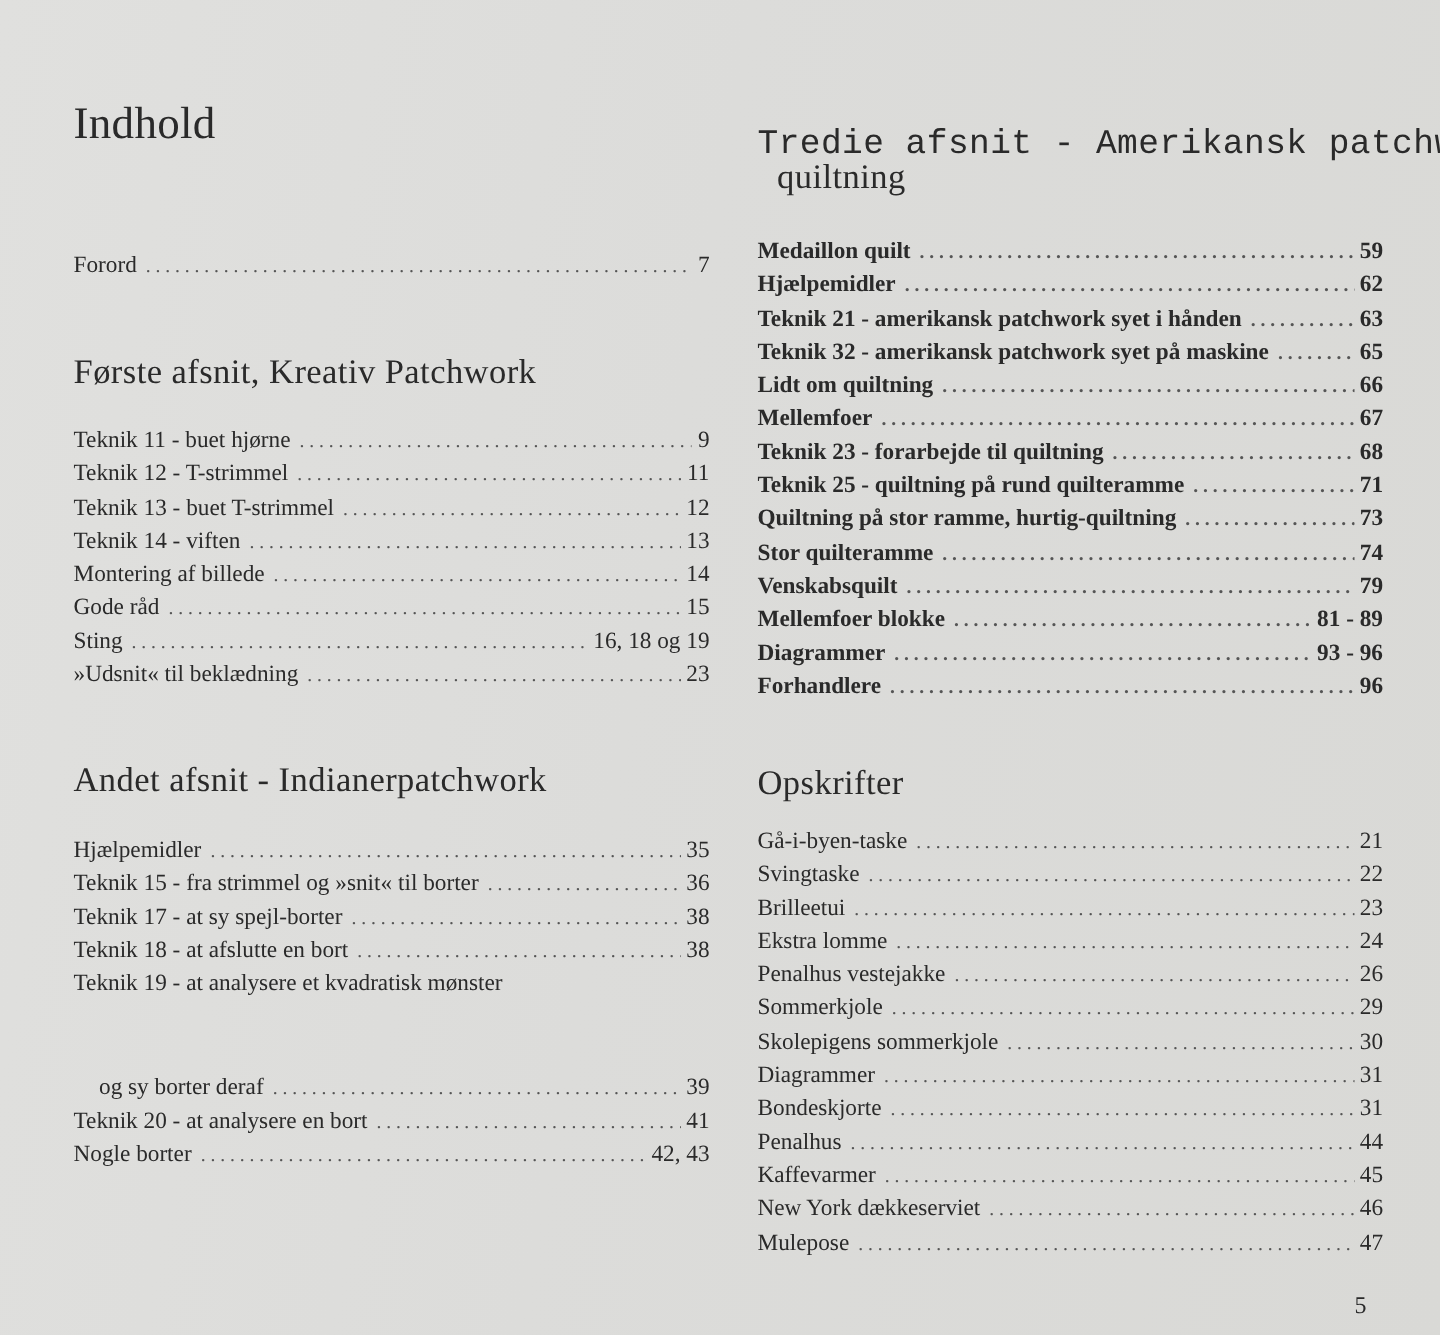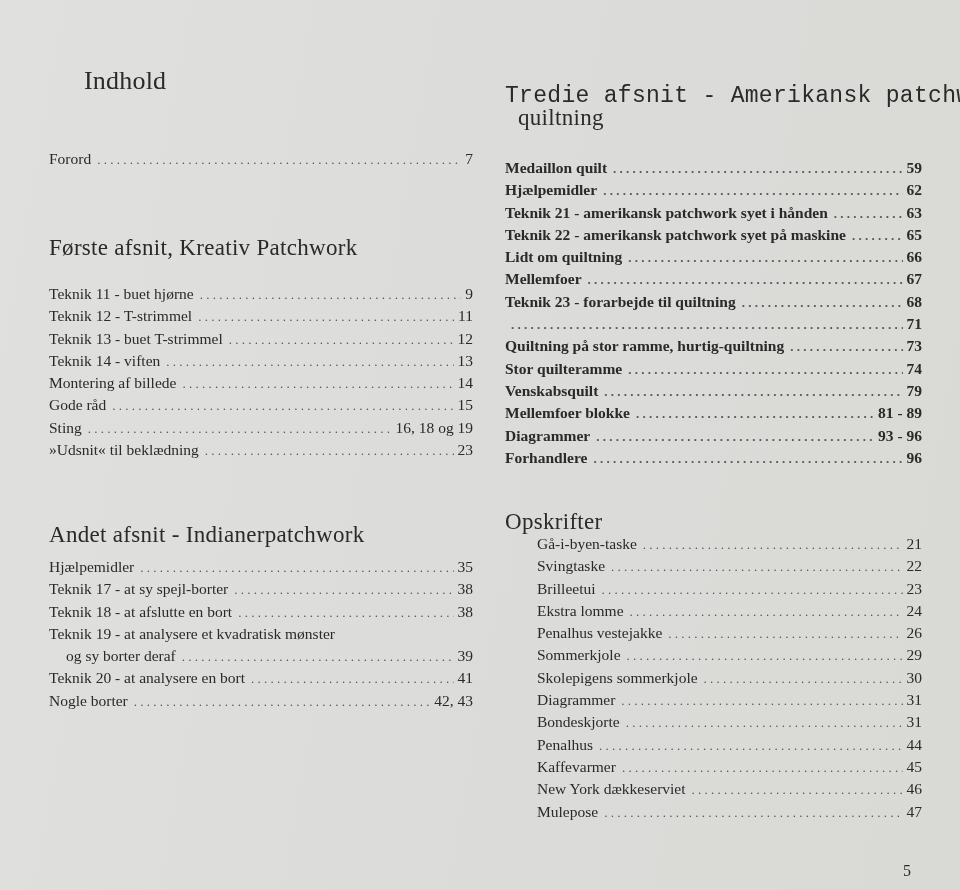--- a/index.html
+++ b/index.html
@@ -11,52 +11,52 @@
     position:relative;
   }
   .page {
     position:absolute; inset:0;
     background: linear-gradient(100deg, #e0e0de 0%, #dcdcda 45%, #d9d9d6 100%);
   }
   .col { position:absolute; }
   .col-left { left:49px; top:0; width:424px; }
   .col-right { left:505px; top:0; width:417px; }
   h1, h2 { font-weight:normal; margin:0; position:absolute; left:0; white-space:nowrap; }
-  .title { font-size:26px; letter-spacing:0.2px;margin-left:35px; }
+  .title { font-size:30px; letter-spacing:0.2px; }
   .sec-title { font-size:23px; letter-spacing:0.3px; line-height:24px; }
   .list { position:absolute; left:0; right:0; margin:0; padding:0; list-style:none; }
   .entry {
     display:flex; align-items:baseline;
     font-size:15.5px; height:22.3px; line-height:22.3px;
     white-space:nowrap; overflow:hidden;
   }
   .entry .label { flex:0 0 auto; }
   .entry .dots {
     flex:1 1 auto; overflow:hidden; margin:0 4px 0 6px;
     color:#555; letter-spacing:2.6px; font-size:13px;
   }
   .entry .dots::before {
     content:". . . . . . . . . . . . . . . . . . . . . . . . . . . . . . . . . . . . . . . . . . . . . . . . . . . . . . . . . . . . . . . . . . . . . .";
     letter-spacing:0;
   }
   .entry .page-num { flex:0 0 auto; text-align:right; }
-  .entry.cont { padding-left:17px; }
+  .entry.cont { padding-left:17px;margin-top:47px; }
   .page-number {
     position:absolute; left:903px; top:862px; font-size:16px;
   }
 </style>
 </head>
 <body>
 
 <div class="page">
 
   <div class="col col-left">
     <h1 class="title" style="top:66px;">Indhold</h1>
 
-    <ul class="list" style="top:148px;">
+    <ul class="list" style="top:166px;">
       <li class="entry">
         <span class="label">Forord</span>
         <span class="dots"></span>
         <span class="page-num">7</span>
       </li>
     </ul>
 
     <h2 class="sec-title" style="top:236px;">Første afsnit, Kreativ Patchwork</h2>
 
     <ul class="list" style="top:283px;">
@@ -95,27 +95,32 @@
         <span class="dots"></span>
         <span class="page-num">16, 18 og 19</span>
       </li>
       <li class="entry">
         <span class="label">»Udsnit« til beklædning</span>
         <span class="dots"></span>
         <span class="page-num">23</span>
       </li>
     </ul>
 
-    <h2 class="sec-title" style="top:508px;margin-top:15px;">Andet afsnit - Indianerpatchwork</h2>
+    <h2 class="sec-title" style="top:508px;">Andet afsnit - Indianerpatchwork</h2>
 
     <ul class="list" style="top:556px;">
       <li class="entry">
         <span class="label">Hjælpemidler</span>
         <span class="dots"></span>
         <span class="page-num">35</span>
+      </li>
+      <li class="entry">
+        <span class="label">Teknik 15 - fra strimmel og »snit« til borter</span>
+        <span class="dots"></span>
+        <span class="page-num">36</span>
       </li>
       <li class="entry">
         <span class="label">Teknik 17 - at sy spejl-borter</span>
         <span class="dots"></span>
         <span class="page-num">38</span>
       </li>
       <li class="entry">
         <span class="label">Teknik 18 - at afslutte en bort</span>
         <span class="dots"></span>
         <span class="page-num">38</span>
@@ -157,40 +162,41 @@
           <span class="label">Hjælpemidler</span>
           <span class="dots"></span>
           <span class="page-num">62</span>
         </li>
       <li class="entry">
           <span class="label">Teknik 21 - amerikansk patchwork syet i hånden</span>
           <span class="dots"></span>
           <span class="page-num">63</span>
         </li>
       <li class="entry">
-          <span class="label">Teknik 22 - amerikansk patchwork syet på maskine</span>
+          <span class="label">Teknik 32 - amerikansk patchwork syet på maskine</span>
           <span class="dots"></span>
           <span class="page-num">65</span>
         </li>
       <li class="entry">
           <span class="label">Lidt om quiltning</span>
           <span class="dots"></span>
           <span class="page-num">66</span>
         </li>
       <li class="entry">
           <span class="label">Mellemfoer</span>
           <span class="dots"></span>
           <span class="page-num">67</span>
         </li>
       <li class="entry">
           <span class="label">Teknik 23 - forarbejde til quiltning</span>
           <span class="dots"></span>
           <span class="page-num">68</span>
         </li>
       <li class="entry">
+          <span class="label">Teknik 25 - quiltning på rund quilteramme</span>
           <span class="dots"></span>
           <span class="page-num">71</span>
         </li>
       <li class="entry">
           <span class="label">Quiltning på stor ramme, hurtig-quiltning</span>
           <span class="dots"></span>
           <span class="page-num">73</span>
         </li>
       <li class="entry">
           <span class="label">Stor quilteramme</span>
@@ -214,21 +220,21 @@
         </li>
       <li class="entry">
           <span class="label">Forhandlere</span>
           <span class="dots"></span>
           <span class="page-num">96</span>
         </li>
     </ul>
 
     <h2 class="sec-title" style="top:510px;">Opskrifter</h2>
 
-    <ul class="list" style="top:533px;margin-left:32px;">
+    <ul class="list" style="top:550px;">
       <li class="entry">
           <span class="label">Gå-i-byen-taske</span>
           <span class="dots"></span>
           <span class="page-num">21</span>
         </li>
       <li class="entry">
           <span class="label">Svingtaske</span>
           <span class="dots"></span>
           <span class="page-num">22</span>
         </li>

